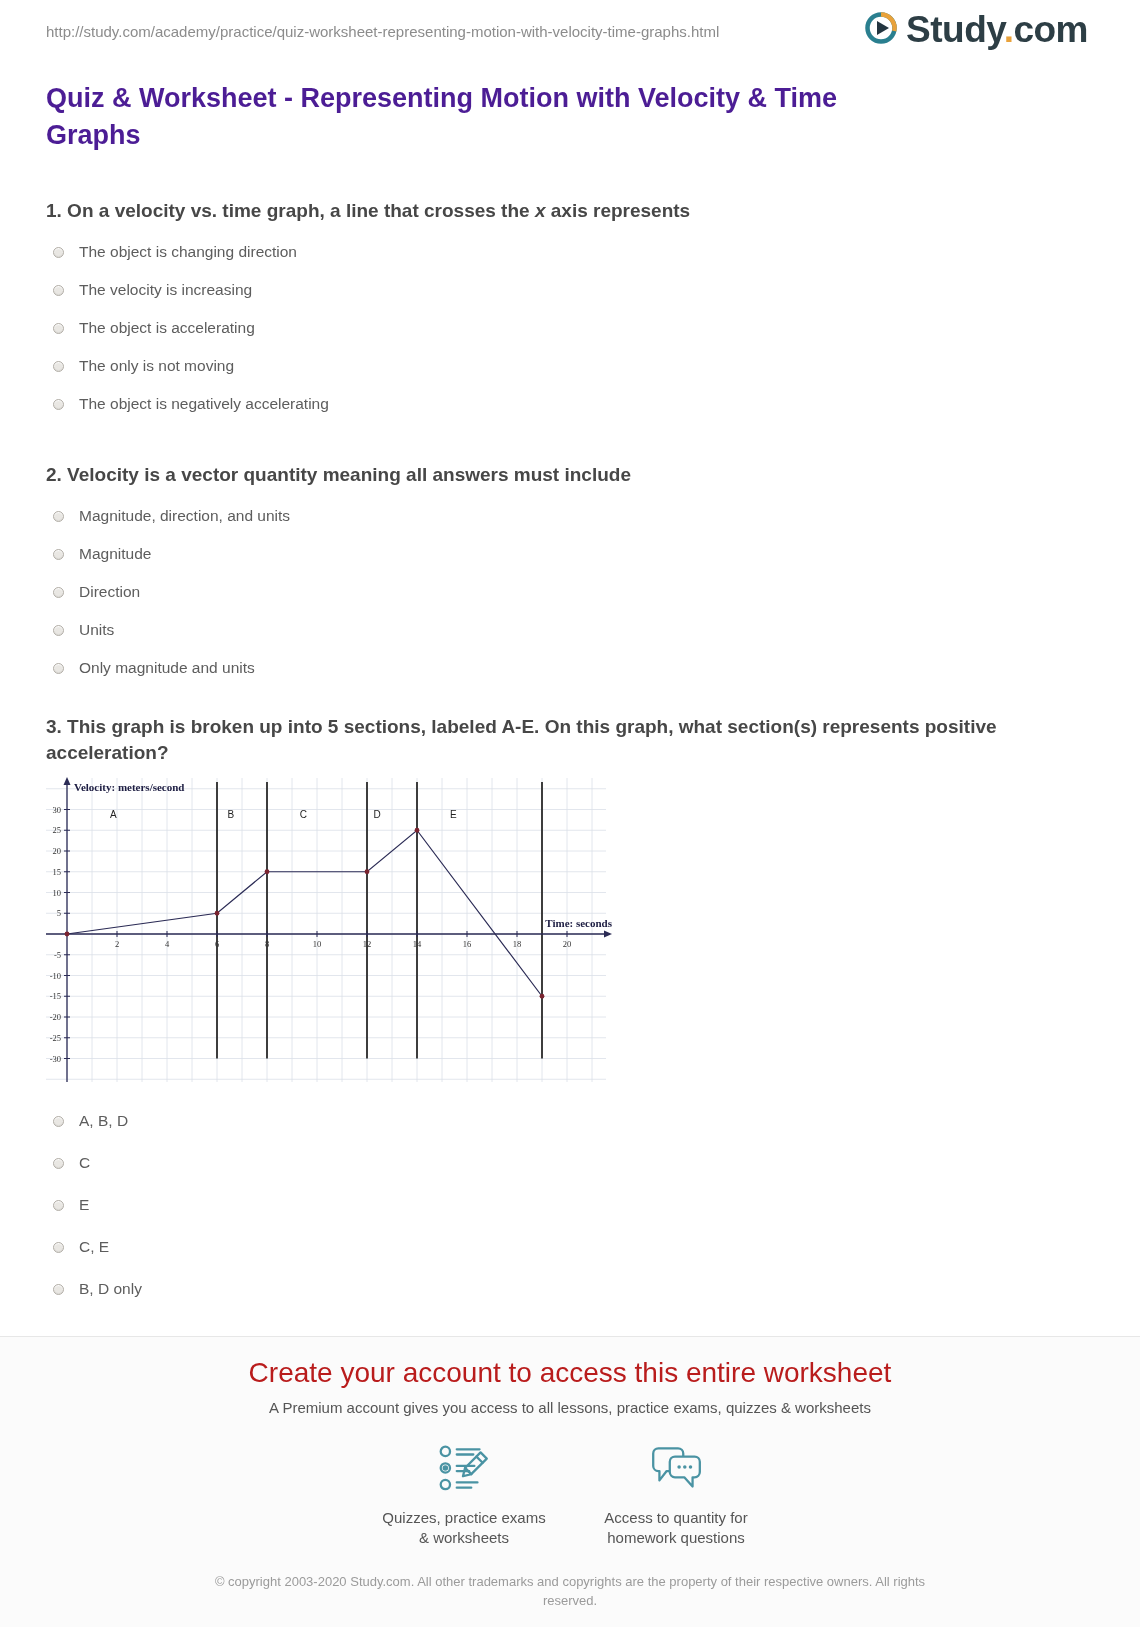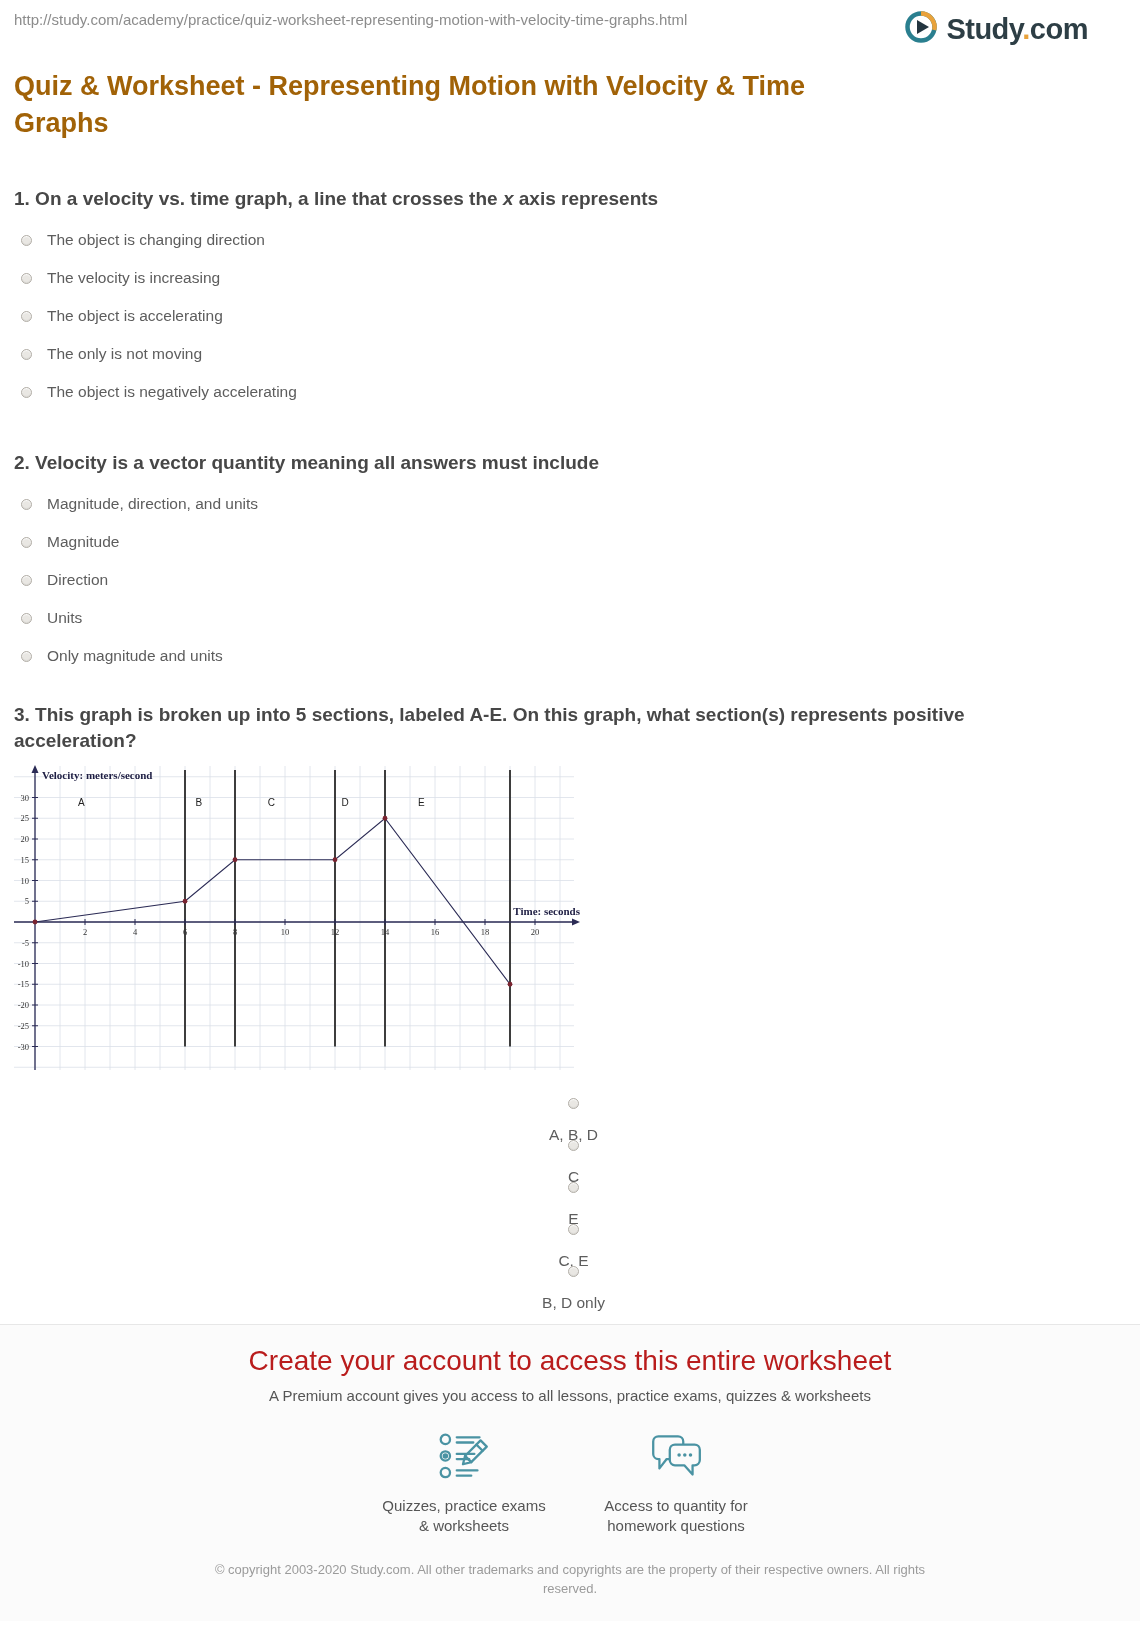--- a/index.html
+++ b/index.html
@@ -1,36 +1,36 @@
 <!DOCTYPE html>
 <html><head>
 <meta charset="utf-8">
 <style>
   * { margin:0; padding:0; box-sizing:border-box; }
   body { background:#fff; font-family:"Liberation Sans", sans-serif; }
   .page { position:relative; width:1140px; height:1627px; background:#ffffff; overflow:hidden; }
-  .content { padding:0 14px 1px 14px; }
+  .content { padding:12px 14px 1px 14px;margin-left:32px; }
 
   .url { padding-top:10px; font-size:15px; line-height:20px; color:#8c8c8c; }
 
   .logo { position:absolute; top:9px; right:52px; display:flex; align-items:center; gap:7px; cursor:pointer; }
-  .logo-text { font-size:29px; font-weight:700; letter-spacing:-0.5px; color:#2d3e45; }
+  .logo-text { font-size:37px; font-weight:700; letter-spacing:-0.5px; color:#2d3e45; }
   .logo-text .dot { color:#e9a23b; }
 
-  .title { margin-top:38px; max-width:840px; font-size:27px; line-height:37px; font-weight:600; color:#a16207; }
+  .title { margin-top:38px; max-width:840px; font-size:27px; line-height:37px; font-weight:600; color:#4c1d95; }
 
   .question { font-size:19px; line-height:26px; font-weight:700; color:#474747; }
   .q1 { margin-top:44px; }
   .q2 { margin-top:47px; }
   .q3 { margin-top:35px; max-width:1010px; }
   .question em { font-style:italic; font-weight:700; }
 
   .options { margin-top:17px; }
   .option { display:flex; align-items:center; gap:15px; height:22px; margin-bottom:16px; padding-left:7px; cursor:pointer; }
-  .options-lg .option { margin-bottom:20px;flex-direction:column; }
+  .options-lg .option { margin-bottom:20px; }
   .radio { width:11px; height:11px; border-radius:50%; border:1px solid #b3afa8; background:#e9e7e3;
            box-shadow: inset 0 1px 1px rgba(255,255,255,.9), inset 0 -1px 1px rgba(0,0,0,.06); flex:none; }
   .option-label { font-size:15.5px; color:#5d5d5d; line-height:22px; }
 
   svg.graph { display:block; margin-top:10px; }
   svg.graph .tick { font:8.5px "Liberation Serif", serif; fill:#333; }
   svg.graph .sec { font:10px "Liberation Sans", sans-serif; fill:#222; }
   svg.graph .axis-title { font:bold 11px "Liberation Serif", serif; fill:#1d1d42; }
 
   .footer { margin-top:15px; height:297px; background:#fbfbfb; border-top:1px solid #e7e7e7; text-align:center; }

